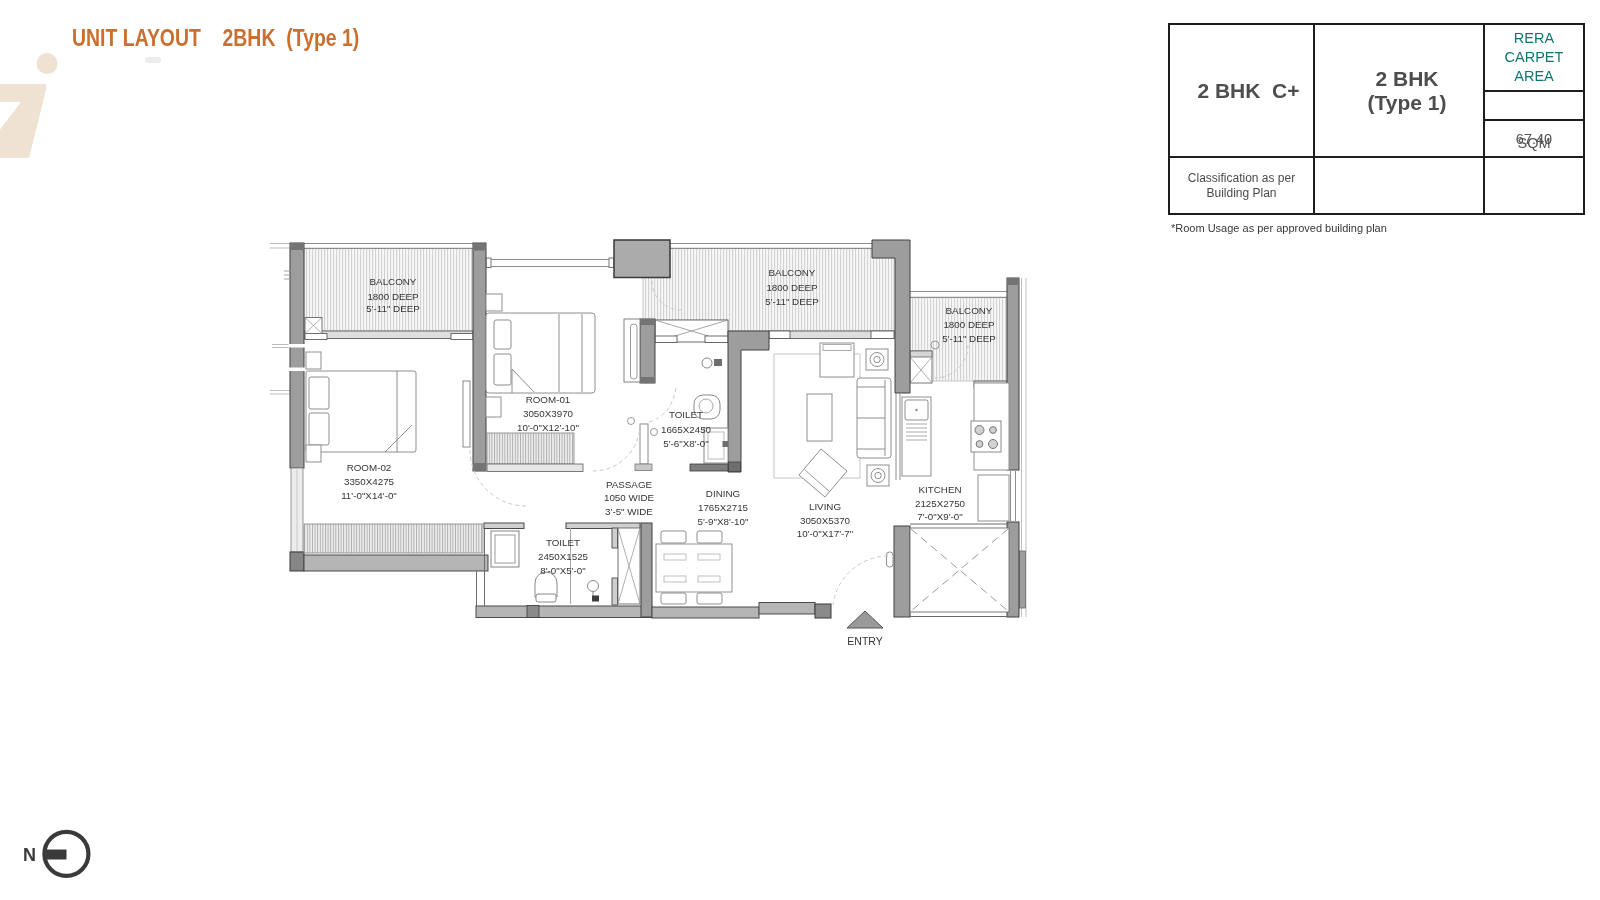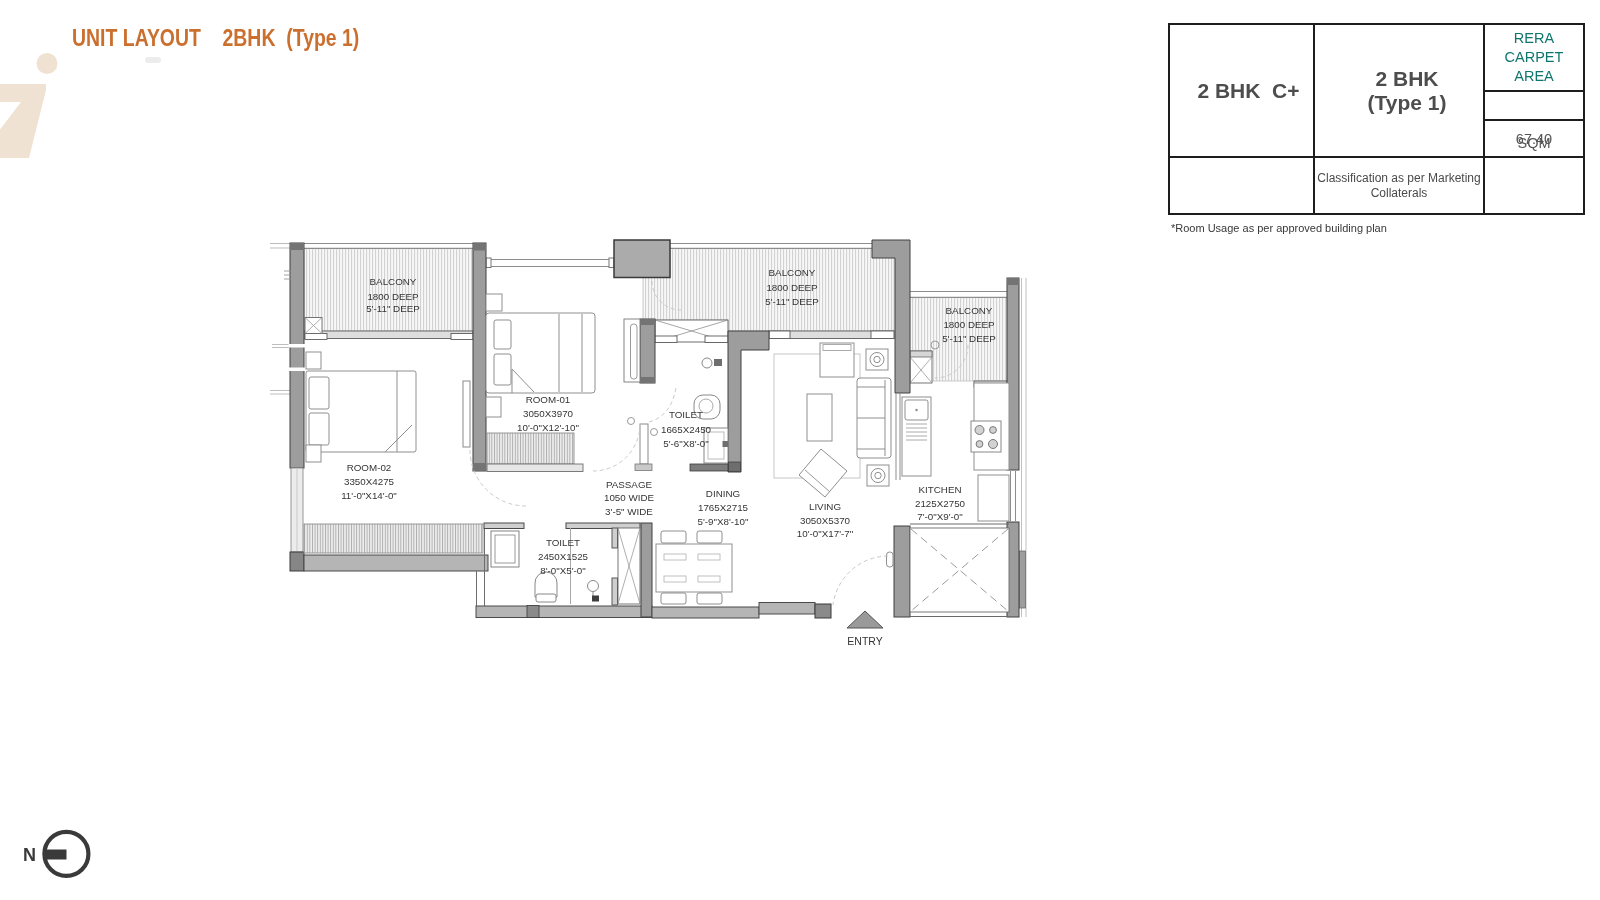--- a/index.html
+++ b/index.html
@@ -33,22 +33,22 @@
   <div class="cell" style="left:0;top:0;width:157px;height:131px;font-size:21px;font-weight:bold;border-radius:18px;">2&nbsp;BHK&nbsp;&nbsp;C+</div>
 
   <div class="cell" style="left:145px;top:0;width:184px;height:131px;font-size:21px;font-weight:bold;line-height:24px;">2 BHK<br>(Type 1)</div>
 
   <div class="cell" style="left:315px;top:0;width:98px;height:65px;font-size:14.5px;line-height:19px;color:#0f766e;">RERA<br>CARPET<br>AREA</div>
 
   <div class="cell" style="left:315px;top:67px;width:98px;height:27px;font-size:14.5px;color:#555;margin-top:37px;">SQM</div>
 
   <div class="cell" style="left:315px;top:96px;width:98px;height:35px;font-size:14.5px;color:#555;">67.40</div>
 
-
-  <div class="cell" style="left:145px;top:133px;width:168px;height:55px;font-size:12px;line-height:15px;color:#4a4a4a;white-space:nowrap;">Classification as per Marketing<br>Collaterals</div>
+  <div class="cell" style="left:0;top:133px;width:143px;height:55px;font-size:12px;line-height:15px;color:#4a4a4a;white-space:nowrap;">Classification as per<br>Building Plan</div>
+
 </div>
 
 <div class="abs" id="caption">*Room Usage as per approved building plan</div>
 
 <svg class="abs" style="left:18px;top:824px" width="80" height="64" viewBox="0 0 80 64">
   <circle cx="48.4" cy="29.9" r="22" fill="none" stroke="#3a3a3a" stroke-width="4.2"></circle>
   <rect x="25.5" y="25.5" width="23" height="10" fill="#3a3a3a"></rect>
   <text x="5" y="37" font-size="18" font-weight="bold" fill="#3a3a3a">N</text>
 </svg>
 

